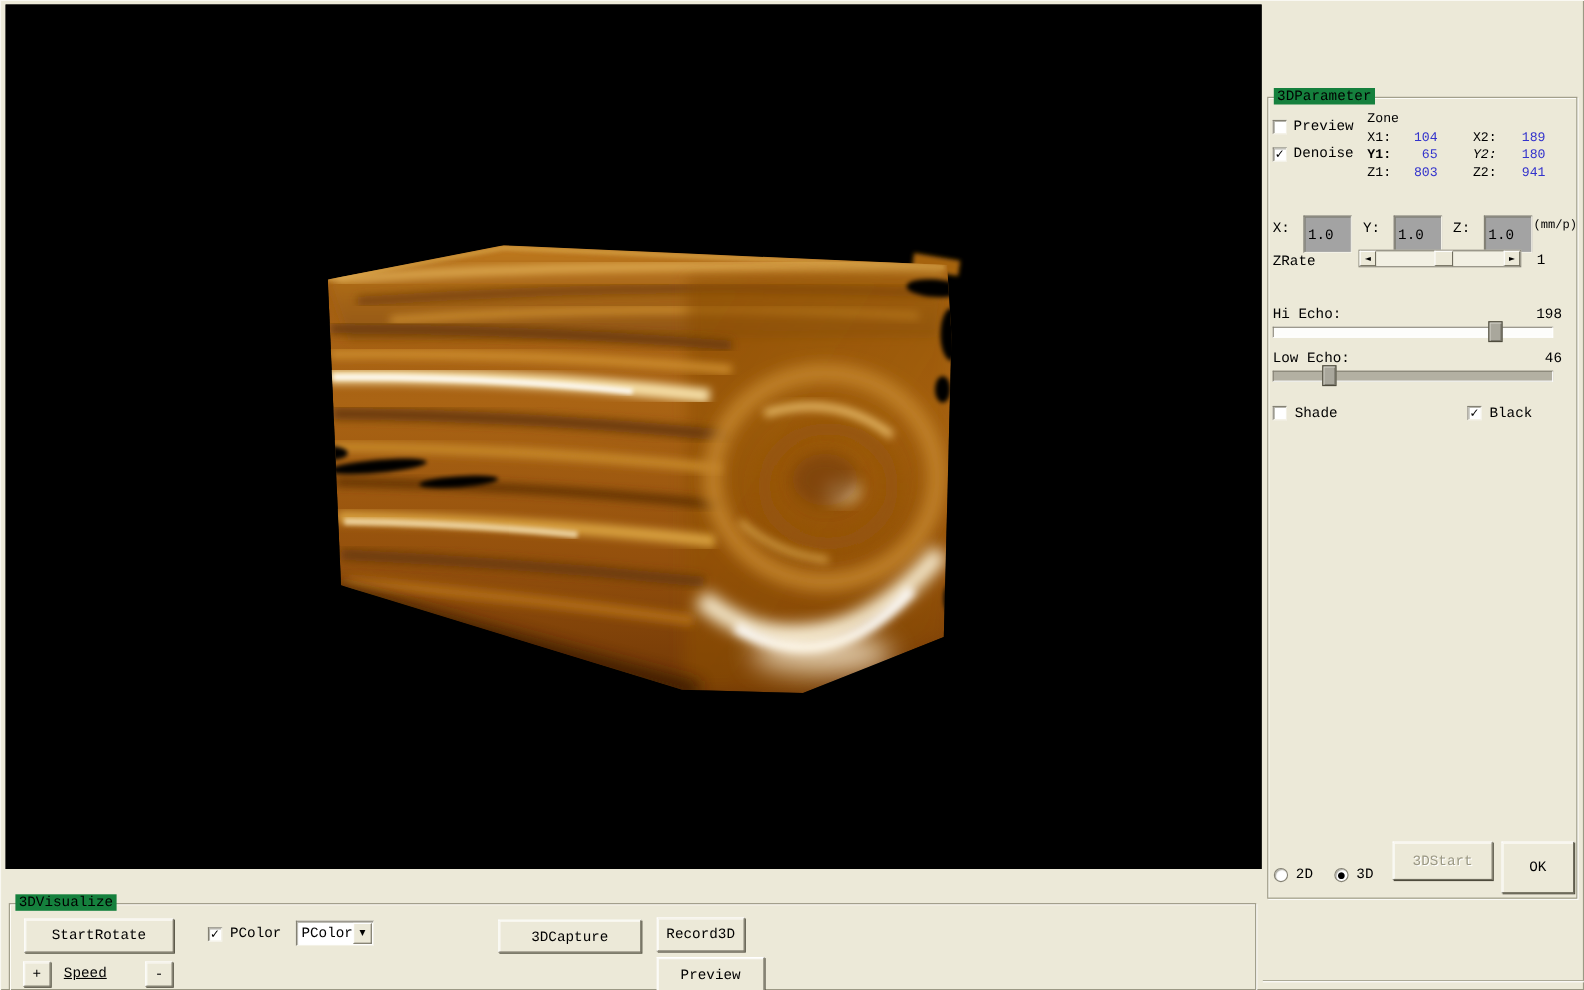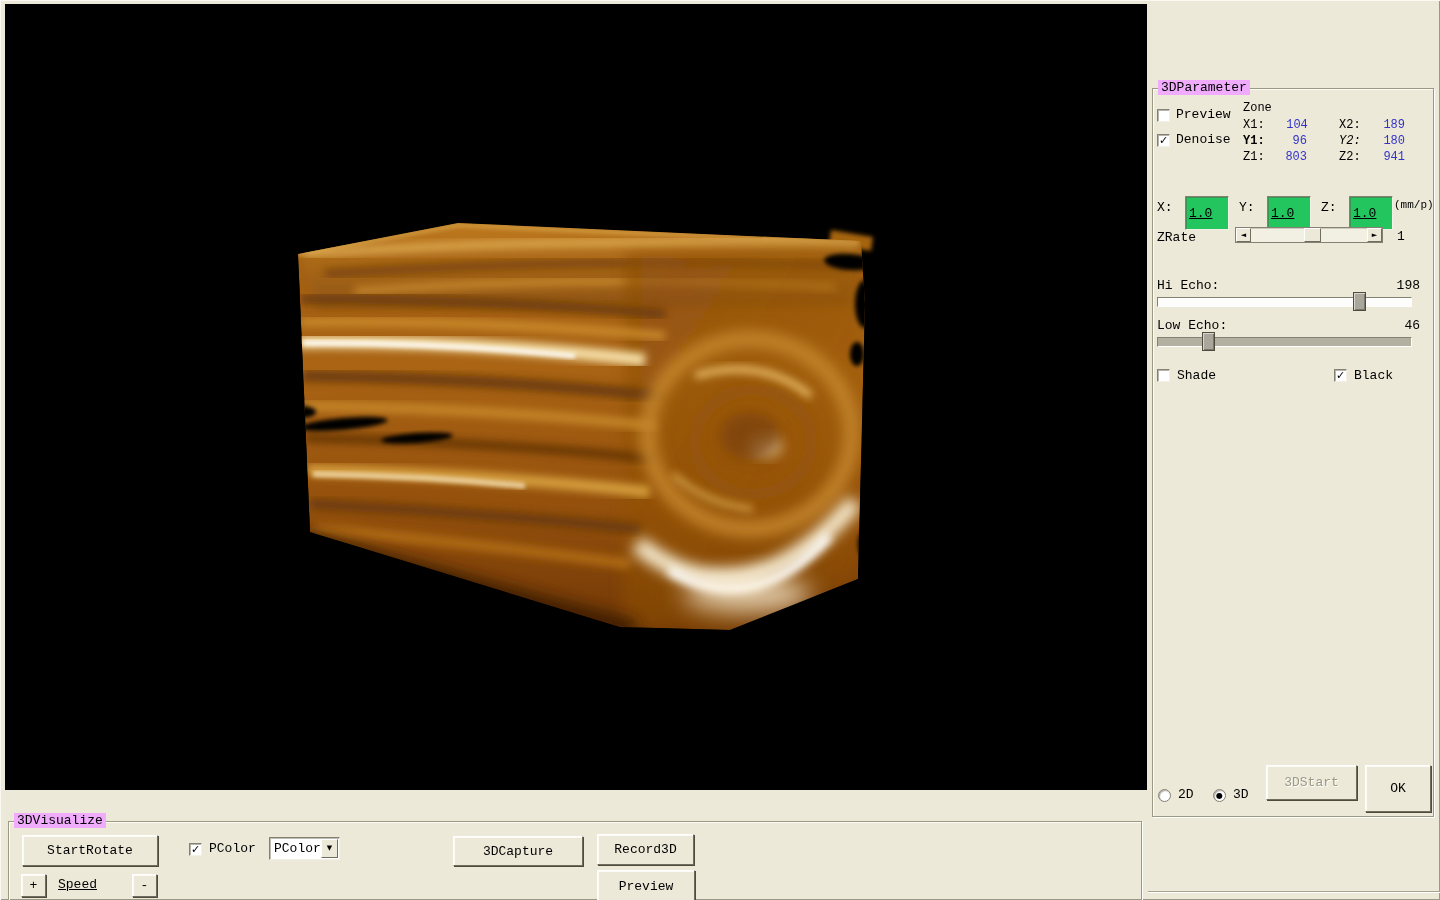--- a/index.html
+++ b/index.html
@@ -1,26 +1,26 @@
 <!DOCTYPE html>
 <html><head>
 <meta charset="utf-8">
 <style>
   html,body{margin:0;padding:0;}
   body{width:1440px;height:900px;background:#ece9d8;font-family:"Liberation Mono","DejaVu Sans Mono",monospace;font-size:13px;color:#000;-webkit-font-smoothing:none;}
   .screen{position:relative;width:1440px;height:900px;background:#ece9d8;overflow:hidden;box-shadow:inset 1px 1px 0 #f9f8f2, inset -1px -1px 0 #9b9884;}
   .viewport{position:absolute;left:5px;top:4px;width:1142px;height:786px;background:#000;}
   .groupbox{position:absolute;border:1px solid #9b9884;box-shadow:1px 1px 0 #ffffff, inset 1px 1px 0 #fdfcf7;}
-  .gb-label{position:absolute;top:-9px;left:5px;background:#f0abfc;padding:0 3px;font-size:13px;white-space:nowrap;line-height:15px;}
+  .gb-label{position:absolute;top:-9px;left:5px;background:#15803d;padding:0 3px;font-size:13px;white-space:nowrap;line-height:15px;}
   .lbl{position:absolute;font-size:13px;white-space:nowrap;line-height:14px;}
   .sm{font-size:12px;}
   .bval{color:#3333cc;text-align:right;}
   .btn{position:absolute;background:#ece9d8;border:1px solid;border-color:#ffffff #706d5e #706d5e #ffffff;box-shadow:1px 1px 0 #4e4b3c, inset 1px 1px 0 #fbfaf5;display:flex;align-items:center;justify-content:center;font-family:inherit;font-size:13px;color:#000;cursor:default;box-sizing:border-box;}
   .btn.disabled{color:#9b9884;text-shadow:1px 1px 0 #ffffff;}
-  .tinput{position:absolute;background:#22c55e;border:1px solid;border-color:#848173 #f3f1e6 #f3f1e6 #848173;box-shadow:inset 1px 1px 0 rgba(90,88,70,.45);font-family:inherit;font-size:13px;padding:16px 3px;box-sizing:border-box;outline:none;text-decoration:underline;}
+  .tinput{position:absolute;background:#a3a3a3;border:1px solid;border-color:#848173 #f3f1e6 #f3f1e6 #848173;box-shadow:inset 1px 1px 0 rgba(90,88,70,.45);font-family:inherit;font-size:13px;padding:16px 3px;box-sizing:border-box;outline:none;}
   .cb{position:absolute;width:13px;height:13px;background:#fff;border:1px solid;border-color:#848173 #f3f1e6 #f3f1e6 #848173;box-shadow:inset 1px 1px 0 rgba(90,88,70,.45);box-sizing:border-box;display:flex;align-items:center;justify-content:center;}
   .cbg{font-family:"DejaVu Sans",sans-serif;font-size:11px;font-weight:bold;line-height:11px;margin-top:-1px;}
   .radio{position:absolute;width:13px;height:13px;border-radius:50%;background:#fff;border:1px solid #848173;box-shadow:inset 1px 1px 1px rgba(90,88,70,.5);box-sizing:border-box;display:flex;align-items:center;justify-content:center;}
   .rdg{font-family:"DejaVu Sans",sans-serif;font-size:8px;line-height:8px;}
   .strack{position:absolute;height:10px;border:1px solid;border-color:#848173 #ffffff #ffffff #848173;box-sizing:border-box;}
   .strack.hi{background:#fdfdfb;}
   .strack.low{background:#b3b0a2;}
   .sthumb{position:absolute;width:13px;height:19px;background:#a9a79c;border:1px solid #4e4b3c;box-shadow:inset 1px 1px 0 #d8d6cc, inset -1px -1px 0 #7a786d;box-sizing:border-box;}
   .scrollbar{position:absolute;height:16px;background:#f2f0e3;border:1px solid #848173;box-shadow:inset 1px 1px 0 rgba(90,88,70,.25);box-sizing:border-box;}
   .sbtn{position:absolute;top:0;width:15px;height:14px;background:#ece9d8;border:1px solid;border-color:#ffffff #706d5e #706d5e #ffffff;box-sizing:border-box;display:flex;align-items:center;justify-content:center;font-family:"DejaVu Sans",sans-serif;font-size:7px;line-height:7px;}
@@ -134,26 +134,26 @@
     <span class="lbl" style="left:23px;top:19px;">Preview</span>
 
     <span class="cb" style="left:4px;top:45px;">
         <span class="cbg">✓</span>
       </span>
     <span class="lbl" style="left:23px;top:44px;">Denoise</span>
 
     <span class="lbl sm" style="left:90px;top:12px;">Zone</span>
 
     <span class="lbl sm" style="left:90px;top:29px;">X1:</span>
-    <span class="lbl sm bval" style="left:124px;top:29px;width:40px;text-align:center;">104</span>
+    <span class="lbl sm bval" style="left:114px;top:29px;width:40px;">104</span>
     <span class="lbl sm" style="left:186px;top:29px;">X2:</span>
     <span class="lbl sm bval" style="left:210px;top:29px;width:42px;">189</span>
 
     <span class="lbl sm" style="left:90px;top:45px;font-weight:bold;">Y1:</span>
-    <span class="lbl sm bval" style="left:114px;top:45px;width:40px;">96</span>
+    <span class="lbl sm bval" style="left:114px;top:45px;width:40px;">65</span>
     <span class="lbl sm" style="left:186px;top:45px;font-style:italic;">Y2:</span>
     <span class="lbl sm bval" style="left:210px;top:45px;width:42px;">180</span>
 
     <span class="lbl sm" style="left:90px;top:61px;">Z1:</span>
     <span class="lbl sm bval" style="left:114px;top:61px;width:40px;">803</span>
     <span class="lbl sm" style="left:186px;top:61px;">Z2:</span>
     <span class="lbl sm bval" style="left:210px;top:61px;width:42px;">941</span>
 
     <span class="lbl" style="left:4px;top:112px;">X:</span>
     <input class="tinput" style="left: 32px; top: 107px; width: 44px; height: 19px;" value="1.0">
@@ -224,17 +224,17 @@
     <span class="lbl" style="left:200px;top:20px;">PColor</span>
 
     <div class="combo" style="left:260px;top:15px;width:71px;height:23px;">
       <span>PColor</span>
       <span class="combo-drop">
           <span>▼</span>
         </span>
     </div>
 
     <div class="btn" style="left:444px;top:14px;width:130px;height:30px;">3DCapture</div>
-    <div class="btn" style="left:588px;top:12px;width:97px;height:31px;">Record3D</div>
+    <div class="btn" style="left:588px;top:12px;width:80px;height:31px;">Record3D</div>
     <div class="btn" style="left:588px;top:48px;width:98px;height:32px;">Preview</div>
   </div>
 
 </div>
 
 </body></html>

